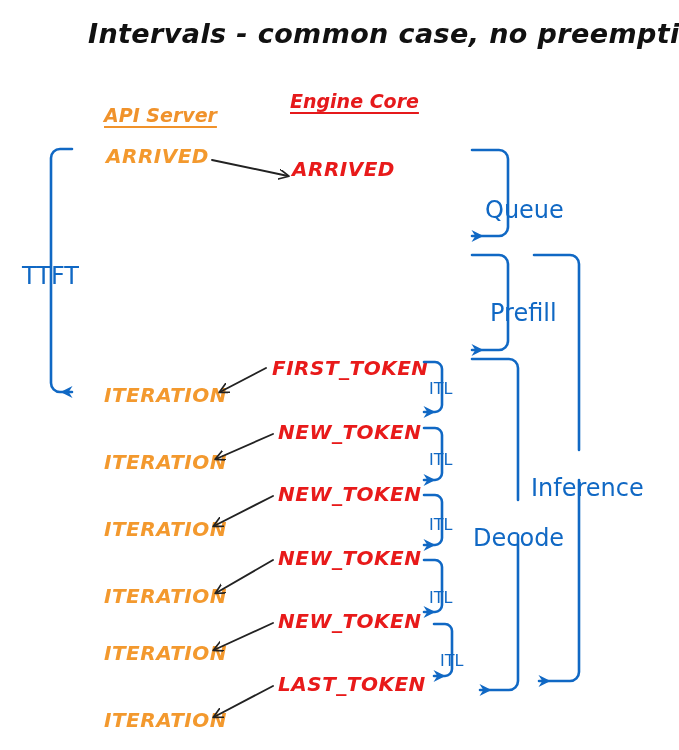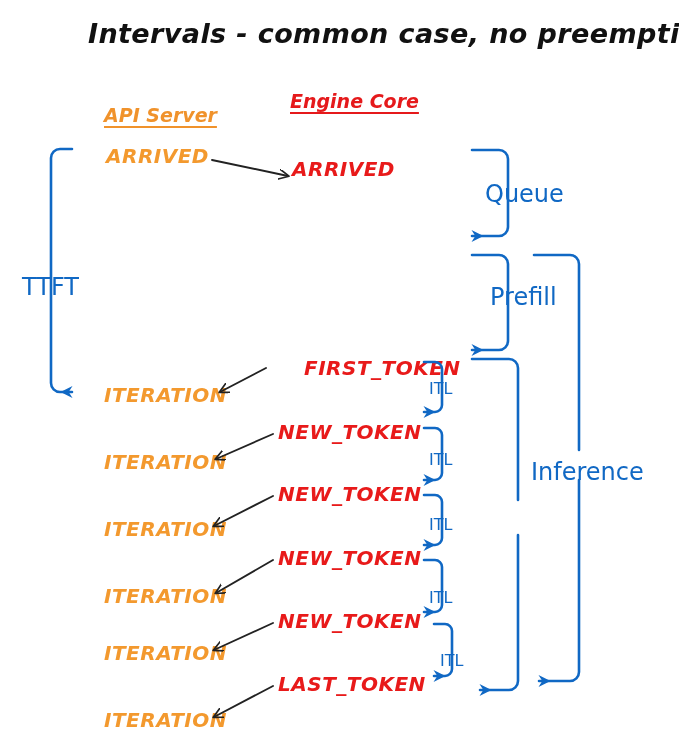--- a/index.html
+++ b/index.html
@@ -32,21 +32,21 @@
   .api{color:#F0922B;}
   .eng{color:#E5191B;}
   .state-api{color:#F3992E;font-size:20px;}
   .state-eng{color:#E81A1A;font-size:20px;}
 
   .blue-label{
     font-family:"DejaVu Sans", sans-serif;
     font-style:normal;font-weight:400;
     color:#1068C4;
   }
-  .lbl-big{font-size:24px;}
+  .lbl-big{font-size:24px;margin-top:16px;}
   .lbl-itl{font-size:16px;}
 </style>
 </head>
 <body>
 
 <div id="stage">
 
   <div class="txt title" style="left:88px;top:20px;">Intervals - common case, no preemptions</div>
 
   <div class="txt col-head api" style="left:104px;top:78px;margin-top:28px;">API Server</div>
@@ -54,30 +54,31 @@
 
   <div class="txt col-head eng" style="left:290px;top:92px;">Engine Core</div>
   <div class="txt hand state-api" style="left:104px;top:385px;">ITERATION</div>
   <div class="txt hand state-api" style="left:104px;top:452px;">ITERATION</div>
   <div class="txt hand state-api" style="left:104px;top:519px;">ITERATION</div>
   <div class="txt hand state-api" style="left:104px;top:586px;">ITERATION</div>
   <div class="txt hand state-api" style="left:104px;top:643px;">ITERATION</div>
   <div class="txt hand state-api" style="left:104px;top:710px;">ITERATION</div>
 
   <div class="txt hand state-eng" style="left:292px;top:159px;">ARRIVED</div>
-  <div class="txt hand state-eng" style="left:272px;top:358px;margin-left:32px;">FIRST_TOKEN</div>
+  <div class="txt hand state-eng" style="left:272px;top:358px;">FIRST_TOKEN</div>
   <div class="txt hand state-eng" style="left:278px;top:422px;">NEW_TOKEN</div>
   <div class="txt hand state-eng" style="left:278px;top:484px;">NEW_TOKEN</div>
   <div class="txt hand state-eng" style="left:278px;top:548px;">NEW_TOKEN</div>
   <div class="txt hand state-eng" style="left:278px;top:611px;">NEW_TOKEN</div>
   <div class="txt hand state-eng" style="left:278px;top:674px;font-style:italic;">LAST_TOKEN</div>
 
-  <div class="txt blue-label lbl-big" style="left:22px;top:275px;text-align:right;">TTFT</div>
+  <div class="txt blue-label lbl-big" style="left:22px;top:248px;text-align:right;">TTFT</div>
   <div class="txt blue-label lbl-big" style="left:485px;top:182px;">Queue</div>
   <div class="txt blue-label lbl-big" style="left:490px;top:285px;">Prefill</div>
+  <div class="txt blue-label lbl-big" style="left:473px;top:510px;">Decode</div>
   <div class="txt blue-label lbl-big" style="left:531px;top:460px;">Inference</div>
 
   <div class="txt blue-label lbl-itl" style="left:429px;top:381px;">ITL</div>
   <div class="txt blue-label lbl-itl" style="left:429px;top:452px;">ITL</div>
   <div class="txt blue-label lbl-itl" style="left:429px;top:517px;">ITL</div>
   <div class="txt blue-label lbl-itl" style="left:429px;top:590px;">ITL</div>
   <div class="txt blue-label lbl-itl" style="left:440px;top:653px;">ITL</div>
 
   <svg class="layer" viewBox="0 0 679 750">
     <defs>

